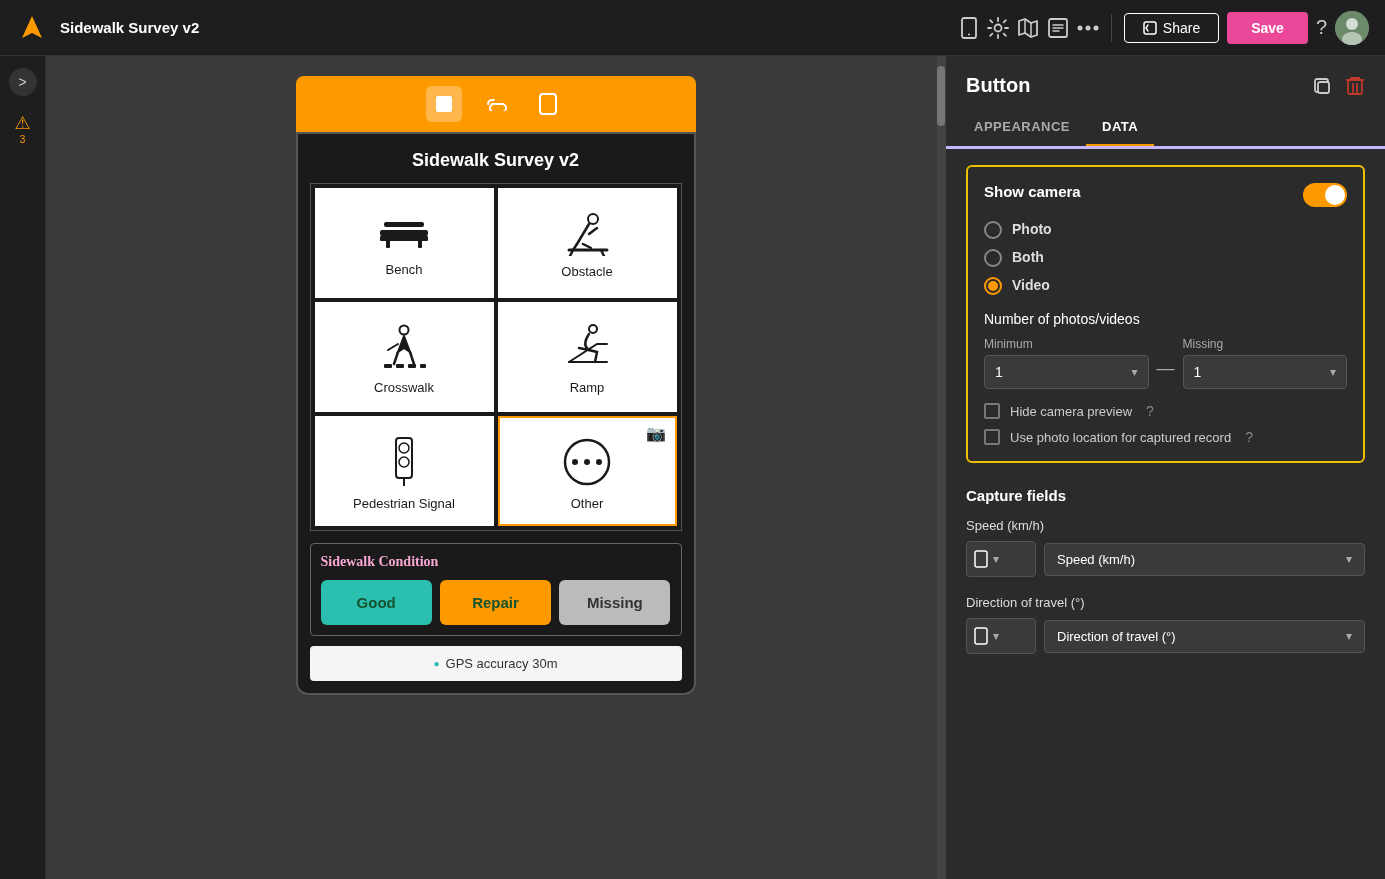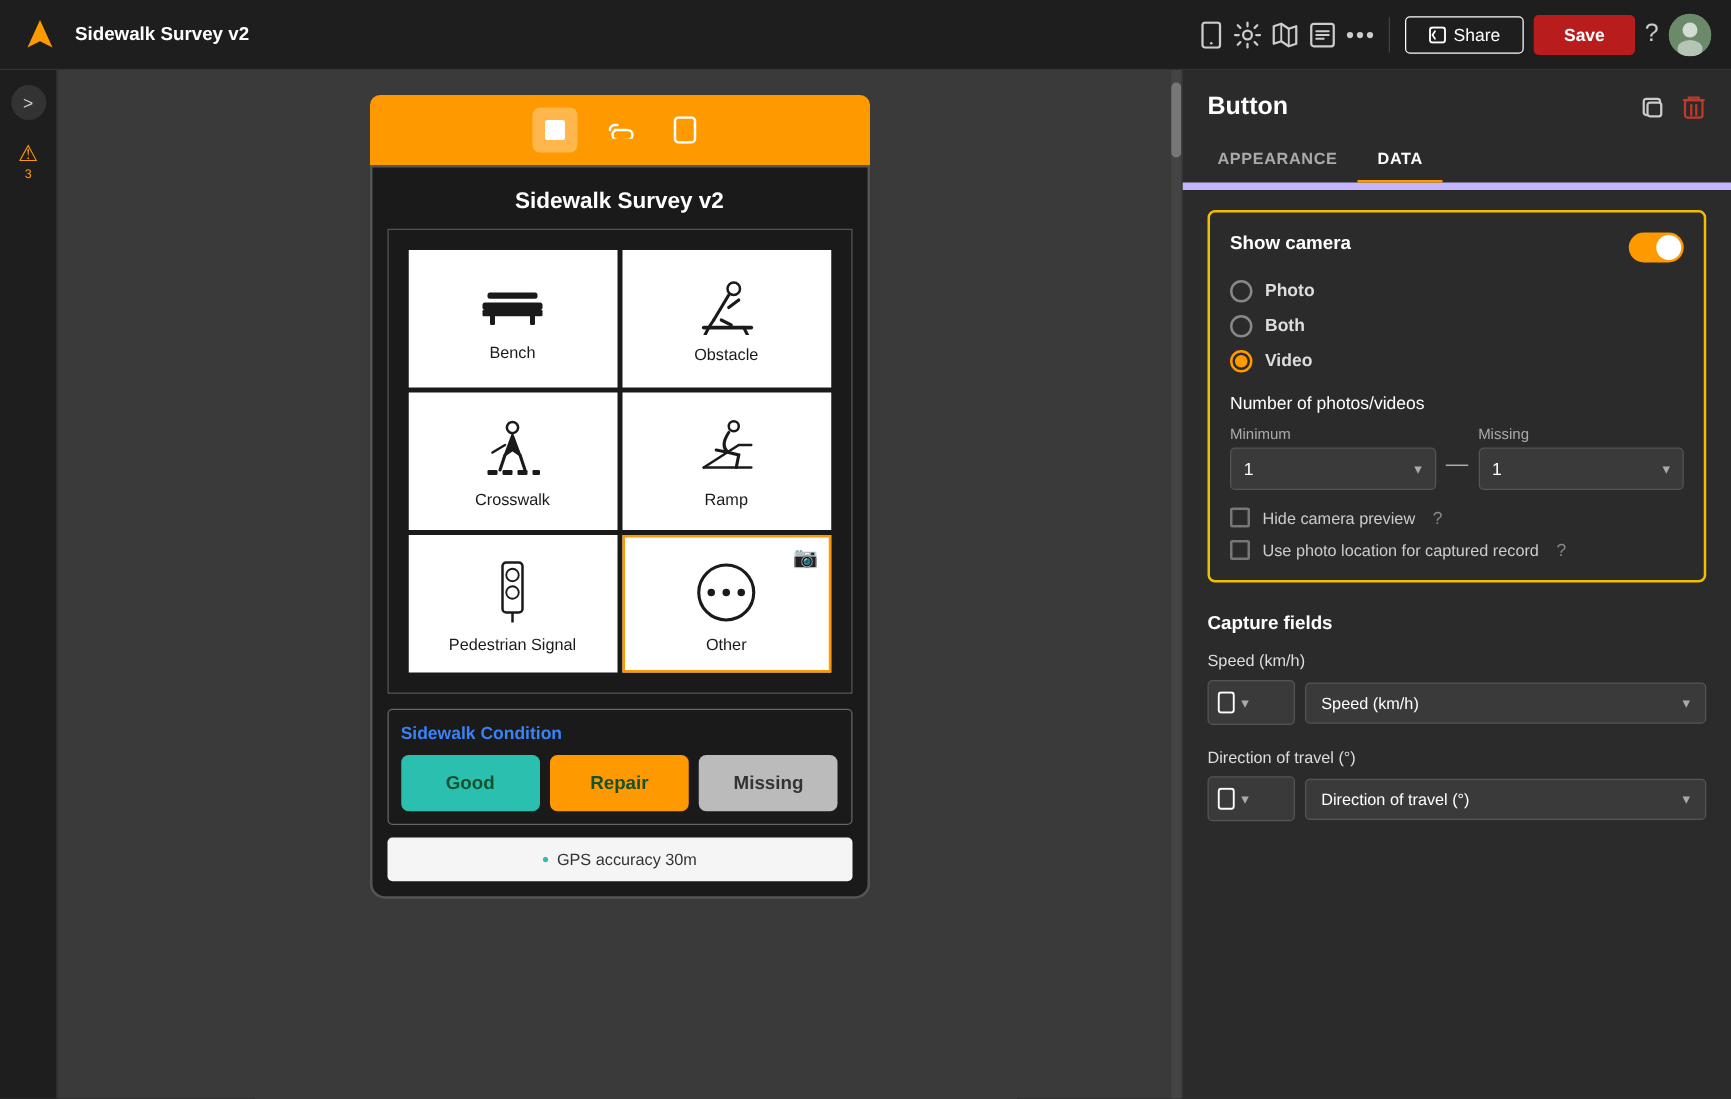--- a/index.html
+++ b/index.html
@@ -41,21 +41,21 @@
       background: transparent;
       border: 1.5px solid #fff;
       color: #fff;
       padding: 6px 18px;
       border-radius: 4px;
       cursor: pointer;
       font-size: 14px;
       display: flex; align-items: center; gap: 6px;
     }
     .btn-save {
-      background: #b91c1c;
+      background: #ec4899;
       border: none;
       color: #fff;
       padding: 8px 24px;
       border-radius: 4px;
       cursor: pointer;
       font-size: 14px;
       font-weight: 600;
     }
     .topbar-help { color: #ccc; font-size: 20px; cursor: pointer; }
     .topbar-avatar {
@@ -169,21 +169,21 @@
       color: #fff;
     }
     .phone-grid-container {
       padding: 0 12px;
     }
     .phone-grid {
       display: grid;
       grid-template-columns: 1fr 1fr;
       gap: 4px;
       border: 1.5px solid #555;
-      padding: 16px;
+      padding: 4px;
     }
     .grid-cell {
       background: #fff;
       display: flex;
       flex-direction: column;
       align-items: center;
       justify-content: center;
       padding: 16px 8px 12px;
       cursor: pointer;
       min-height: 110px;
@@ -211,22 +211,23 @@
     }
     .sidewalk-condition {
       margin: 12px 12px 0;
       border: 1.5px solid #666;
       border-radius: 4px;
       padding: 10px;
     }
     .condition-title {
       font-size: 14px;
       font-weight: 600;
-      color: #3b82f6;
+      color: #f9a8d4;
       margin-bottom: 10px;
+      font-family: Liberation Serif, serif;
     }
     .condition-buttons {
       display: flex;
       gap: 8px;
     }
     .cond-btn {
       flex: 1;
       padding: 14px 4px;
       border: none;
       border-radius: 6px;
@@ -293,21 +294,21 @@
       color: #fff;
     }
     .panel-header-icons {
       display: flex;
       gap: 12px;
       font-size: 20px;
       color: #ccc;
     }
     .panel-tabs {
       display: flex;
-      border-bottom: 6px solid #c4b5fd;
+      border-bottom: 3px solid #c4b5fd;
       padding: 0 12px;
     }
     .panel-tab {
       padding: 10px 16px;
       font-size: 13px;
       font-weight: 600;
       color: #aaa;
       cursor: pointer;
       letter-spacing: 0.5px;
       border-bottom: 2.5px solid transparent;

